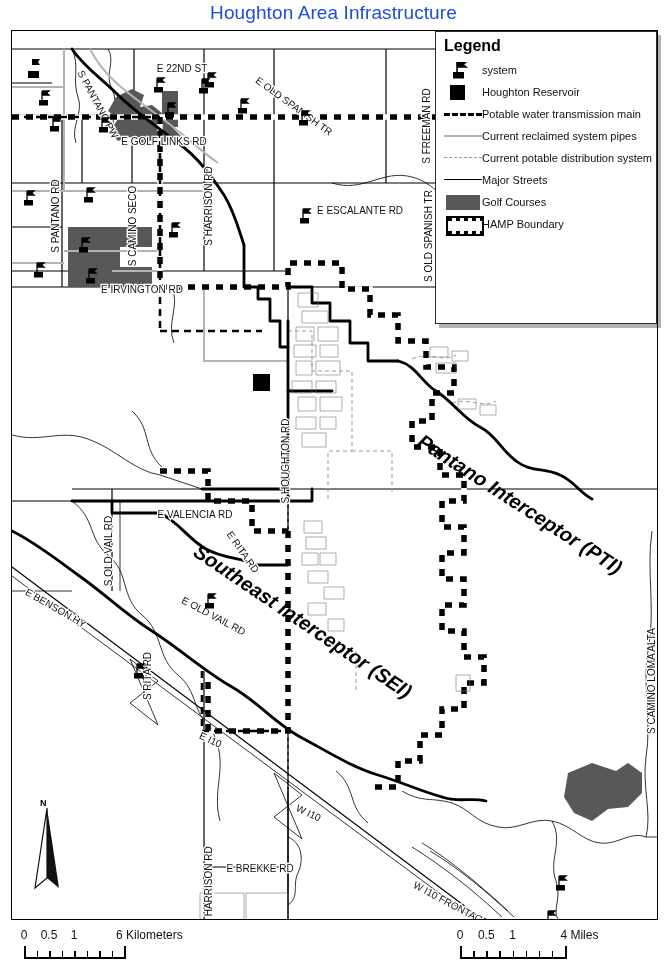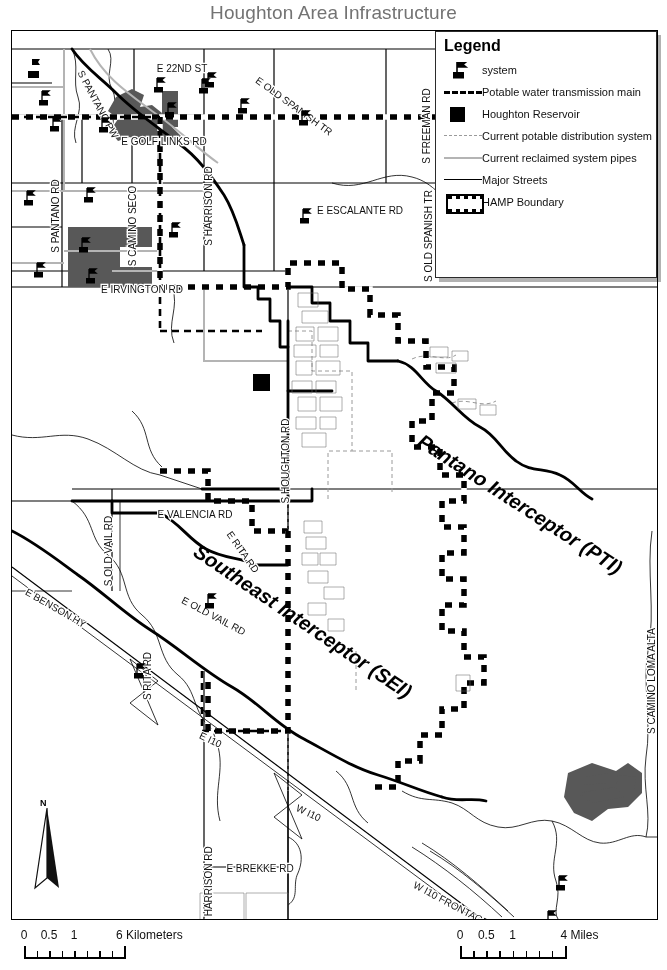--- a/index.html
+++ b/index.html
@@ -1,33 +1,33 @@
 <!DOCTYPE html>
 <html><head>
 <meta charset="utf-8">
 <style>
   html,body{margin:0;padding:0;background:#ffffff;}
   body{width:667px;height:970px;position:relative;overflow:hidden;
        font-family:"Liberation Sans",sans-serif;color:#000;}
 
   #title{
     position:absolute;left:0;top:0;width:667px;height:28px;
-    text-align:center;font-size:19px;line-height:26px;color:#737373;
+    text-align:center;font-size:19px;line-height:26px;color:#1d4ed8;
     letter-spacing:.1px;
   }
 
   #mapframe{
     position:absolute;left:11px;top:30px;width:645px;height:888px;
     border:1.4px solid #000;background:#fff;overflow:hidden;
   }
   #svgmap{position:absolute;left:0;top:0;}
 
   
   #legend{
-    position:absolute;left:435px;top:31px;width:222px;height:247px;
+    position:absolute;left:435px;top:31px;width:222px;height:293px;
     background:#fff;border:1.5px solid #2b2b2b;
     box-shadow:4px 4px 0 rgba(0,0,0,.30);
     box-sizing:border-box;padding:5px 6px 0 8px;
   }
   #legend h1{
     margin:0 0 4px 0;font-size:16px;font-weight:bold;line-height:18px;
   }
   .lg-row{display:flex;align-items:center;height:22px;}
   .lg-sym{width:38px;min-width:38px;height:22px;position:relative;}
   .lg-txt{font-size:11px;line-height:12px;white-space:nowrap;color:#111;}
@@ -443,54 +443,60 @@
       <svg class="sym-school" viewBox="0 0 16 17">
           <path d="M4 0 v11 M4 0 h9 l-3 2.5 l3 2.5 h-9" stroke="#000" stroke-width="1.6" fill="#000"></path>
           <rect x="0" y="10" width="11" height="6.5" fill="#000"></rect>
         </svg>
     </div>
     <div class="lg-txt">system</div>
   </div>
 
   <div class="lg-row">
     <div class="lg-sym">
+        <div class="sym-res"></div>
+      </div>
+    <div class="lg-txt">Houghton Reservoir</div>
+  </div>
+
+  <div class="lg-row">
+    <div class="lg-sym">
         <div class="sym-line l-potable"></div>
       </div>
     <div class="lg-txt">Potable water transmission main</div>
   </div>
 
   <div class="lg-row">
     <div class="lg-sym">
-        <div class="sym-res"></div>
-      </div>
-    <div class="lg-txt">Houghton Reservoir</div>
+        <div class="sym-line l-reclaim"></div>
+      </div>
+    <div class="lg-txt">Current reclaimed system pipes</div>
   </div>
 
   <div class="lg-row">
     <div class="lg-sym">
         <div class="sym-line l-distrib"></div>
       </div>
     <div class="lg-txt">Current potable distribution system</div>
   </div>
 
   <div class="lg-row">
     <div class="lg-sym">
-        <div class="sym-line l-reclaim"></div>
-      </div>
-    <div class="lg-txt">Current reclaimed system pipes</div>
-  </div>
-
-  <div class="lg-row">
-    <div class="lg-sym">
         <div class="sym-line l-major"></div>
       </div>
     <div class="lg-txt">Major Streets</div>
   </div>
 
 
+  <div class="lg-row">
+    <div class="lg-sym">
+        <div class="sym-golf"></div>
+      </div>
+    <div class="lg-txt">Golf Courses</div>
+  </div>
 
   <div class="lg-row">
     <div class="lg-sym">
         <div class="sym-hamp"></div>
       </div>
     <div class="lg-txt">HAMP Boundary</div>
   </div>
 </div>
 
 <div id="north">

